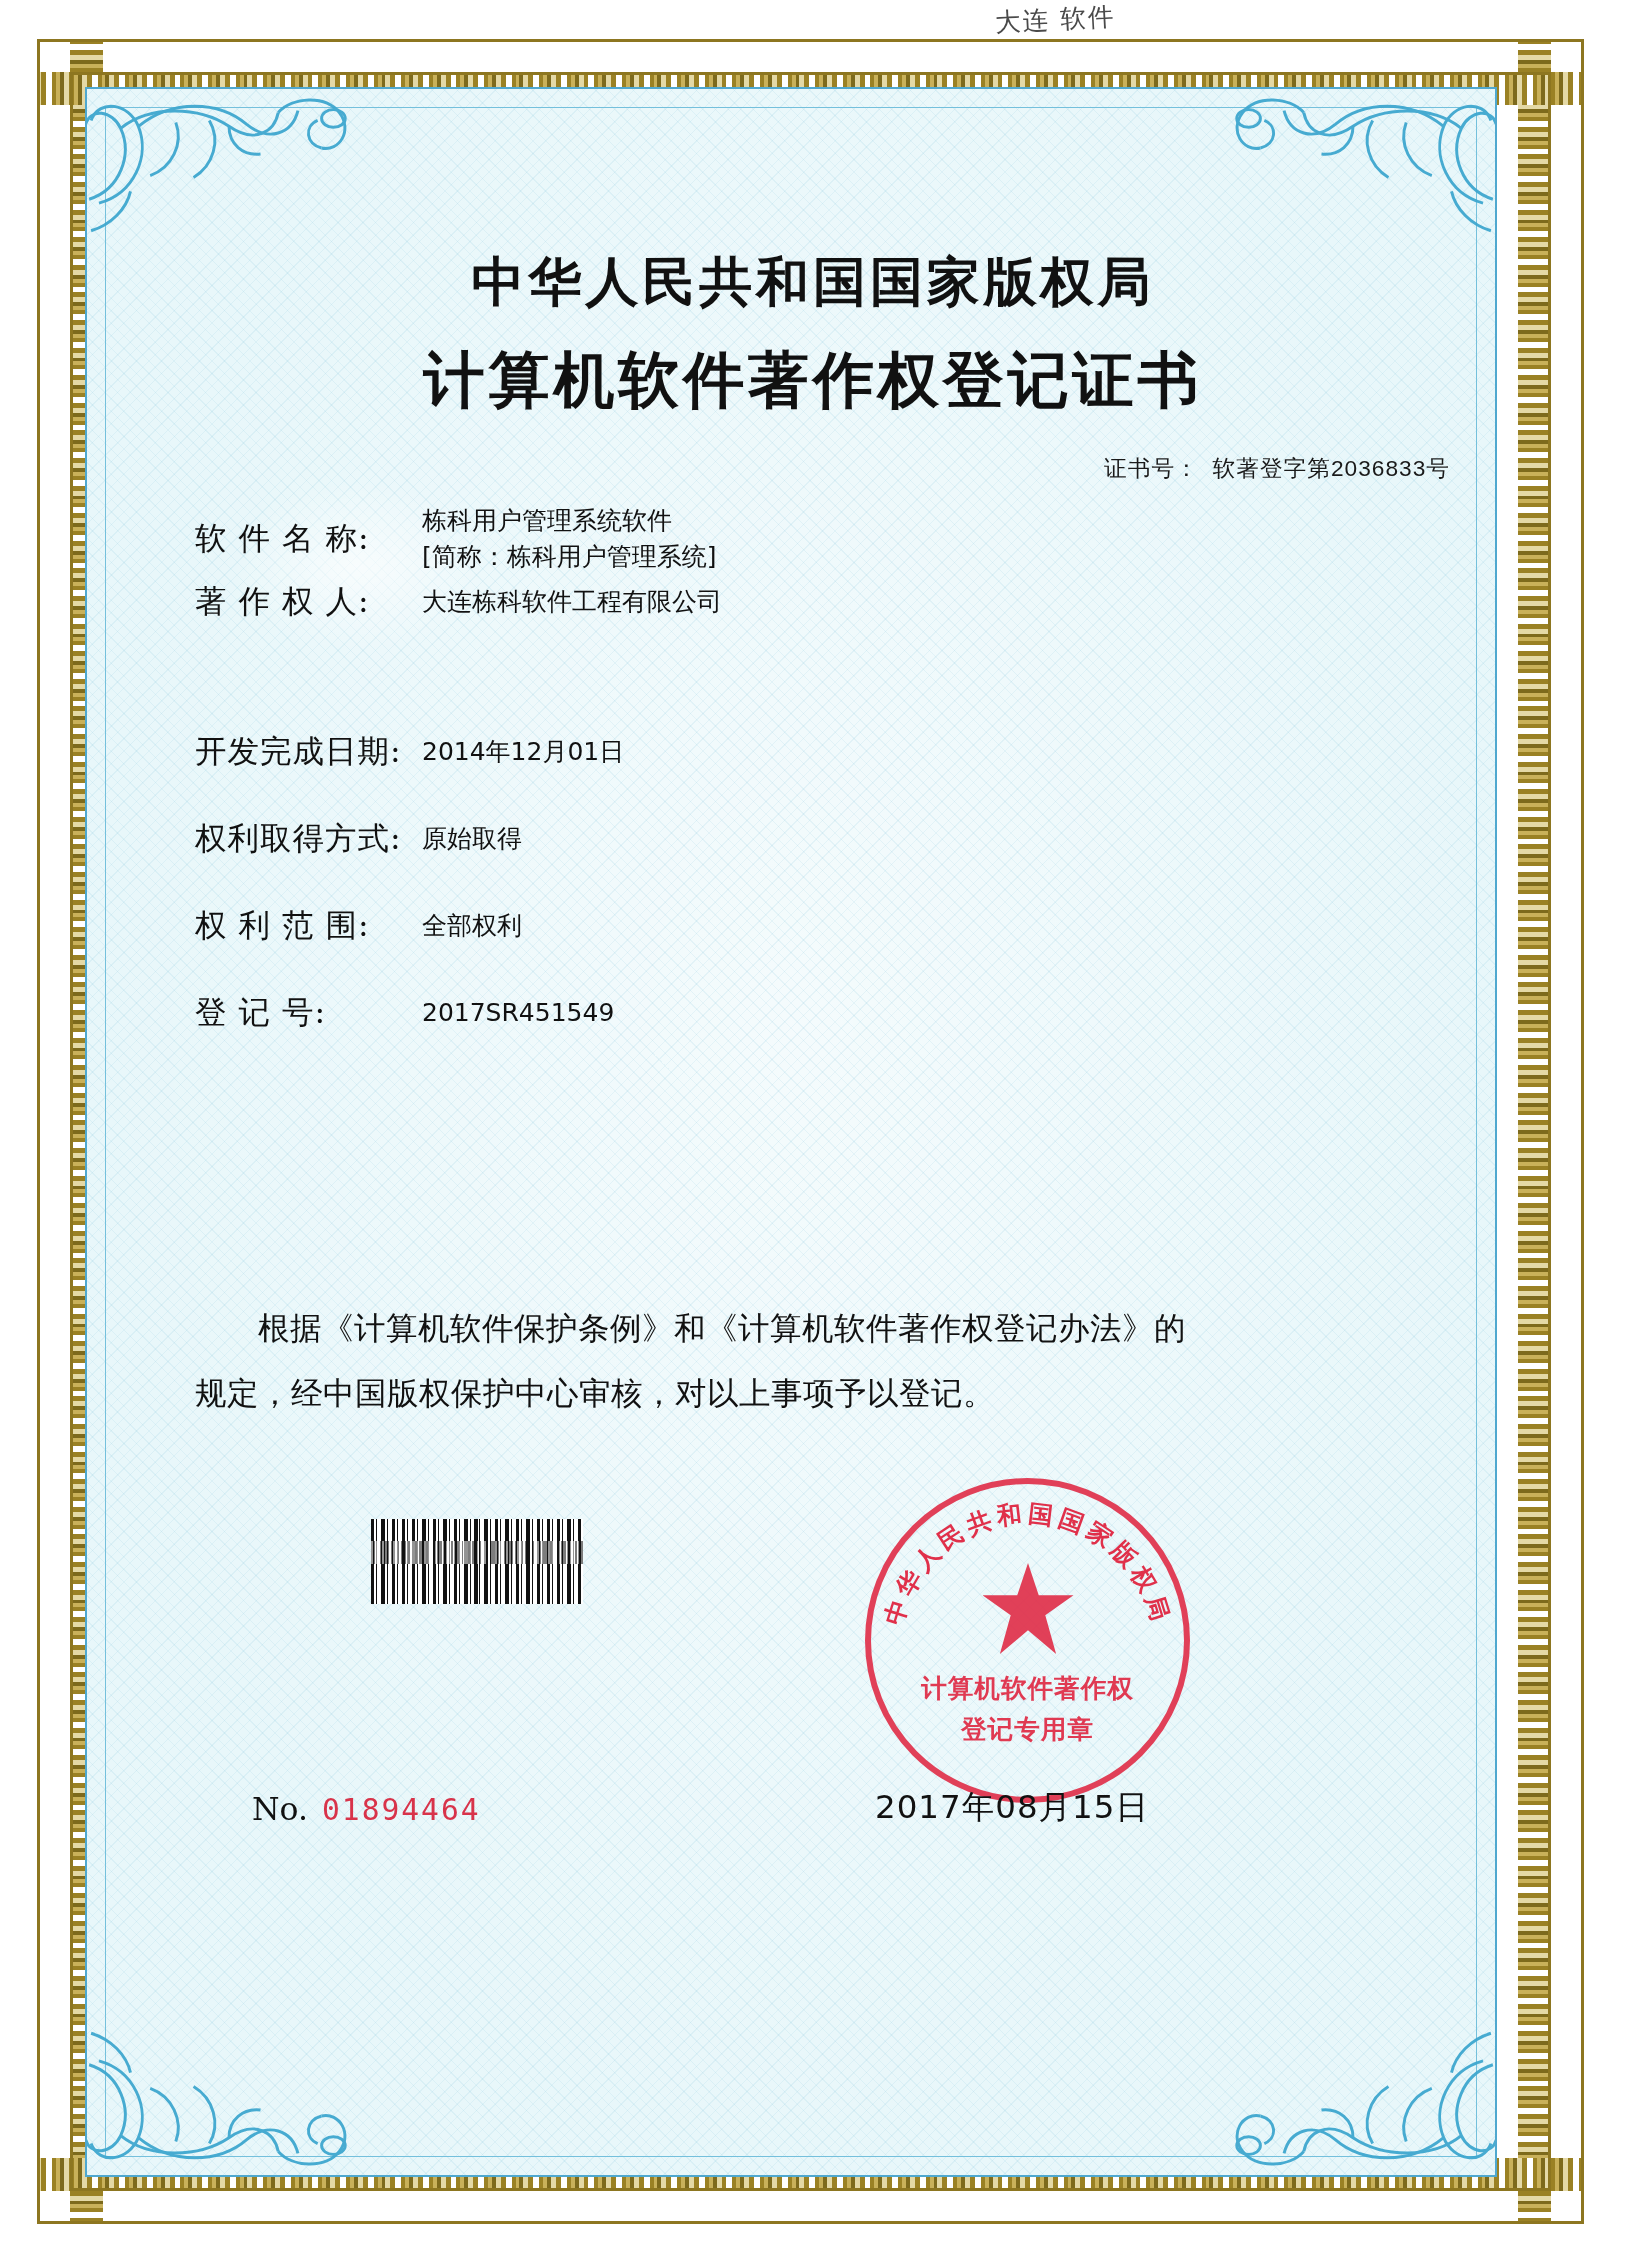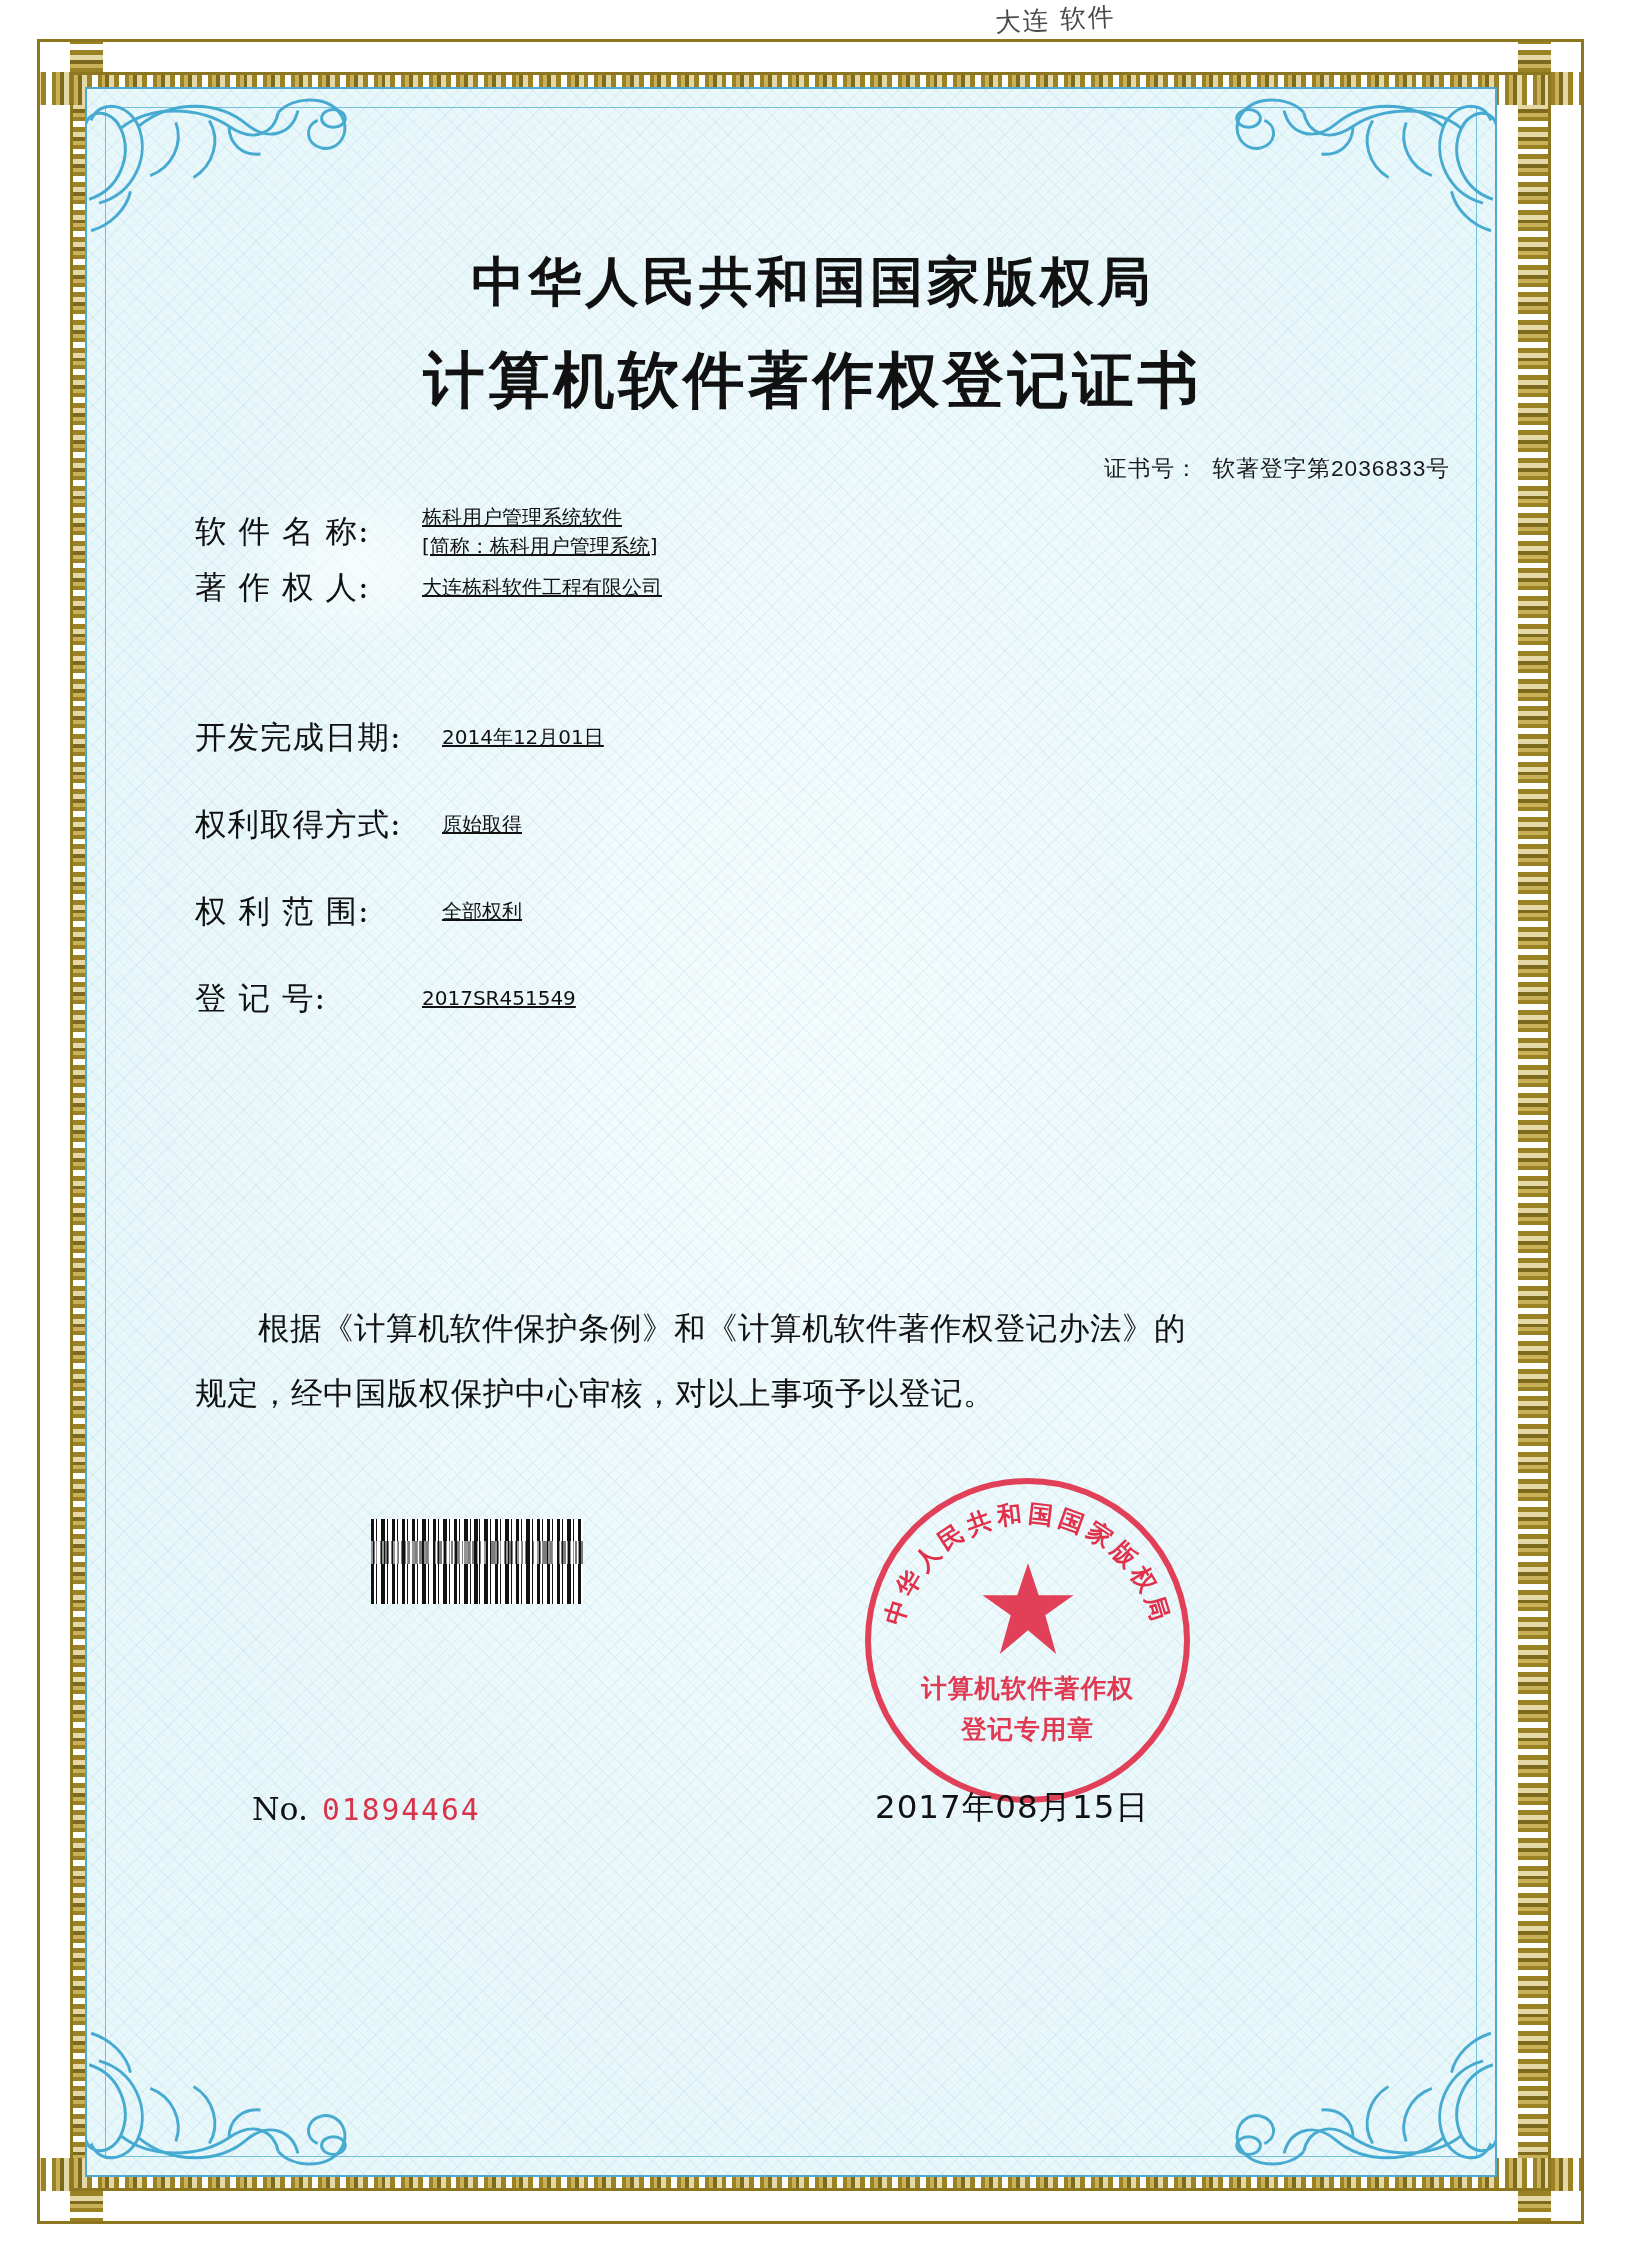--- a/index.html
+++ b/index.html
@@ -188,31 +188,30 @@
     width: 227px;
     flex: 0 0 227px;
     font-family: "DejaVu Serif", serif;
     font-size: 31.5px;
     color: #111;
     letter-spacing: 1px;
     white-space: nowrap;
   }
   .field-value {
     font-family: "DejaVu Sans", sans-serif;
-    font-size: 20px;
+    font-size: 25px;
     color: #111;
     line-height: 1.45;
-    text-decoration: underline;
   }
   .field-value .vline { display: block; }
   .field-value .vline.mono { font-family: "DejaVu Serif", serif; letter-spacing: 1px; }
 
   .gap-1 { height: 102px; }
 
-  .field-row.spaced { margin-bottom: 45px; gap: 20px; }
+  .field-row.spaced { margin-bottom: 45px; }
 
   .statement {
     position: absolute;
     left: 108px;
     top: 1207px;
     width: 1271px;
     font-family: "DejaVu Serif", serif;
     font-size: 31.5px;
     color: #111;
     line-height: 2.05;

